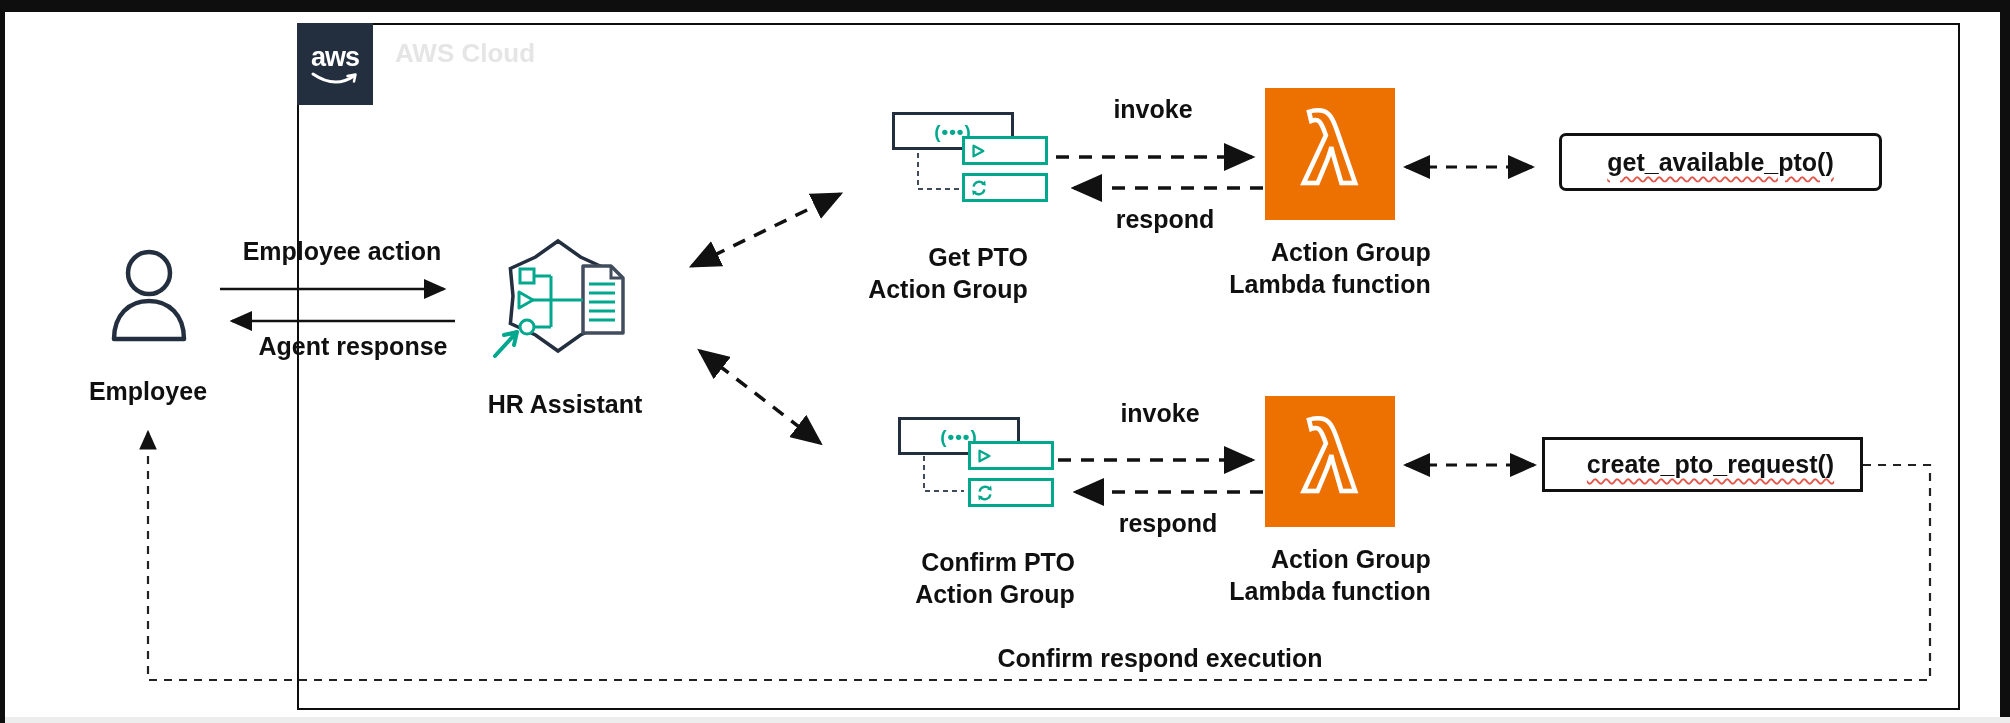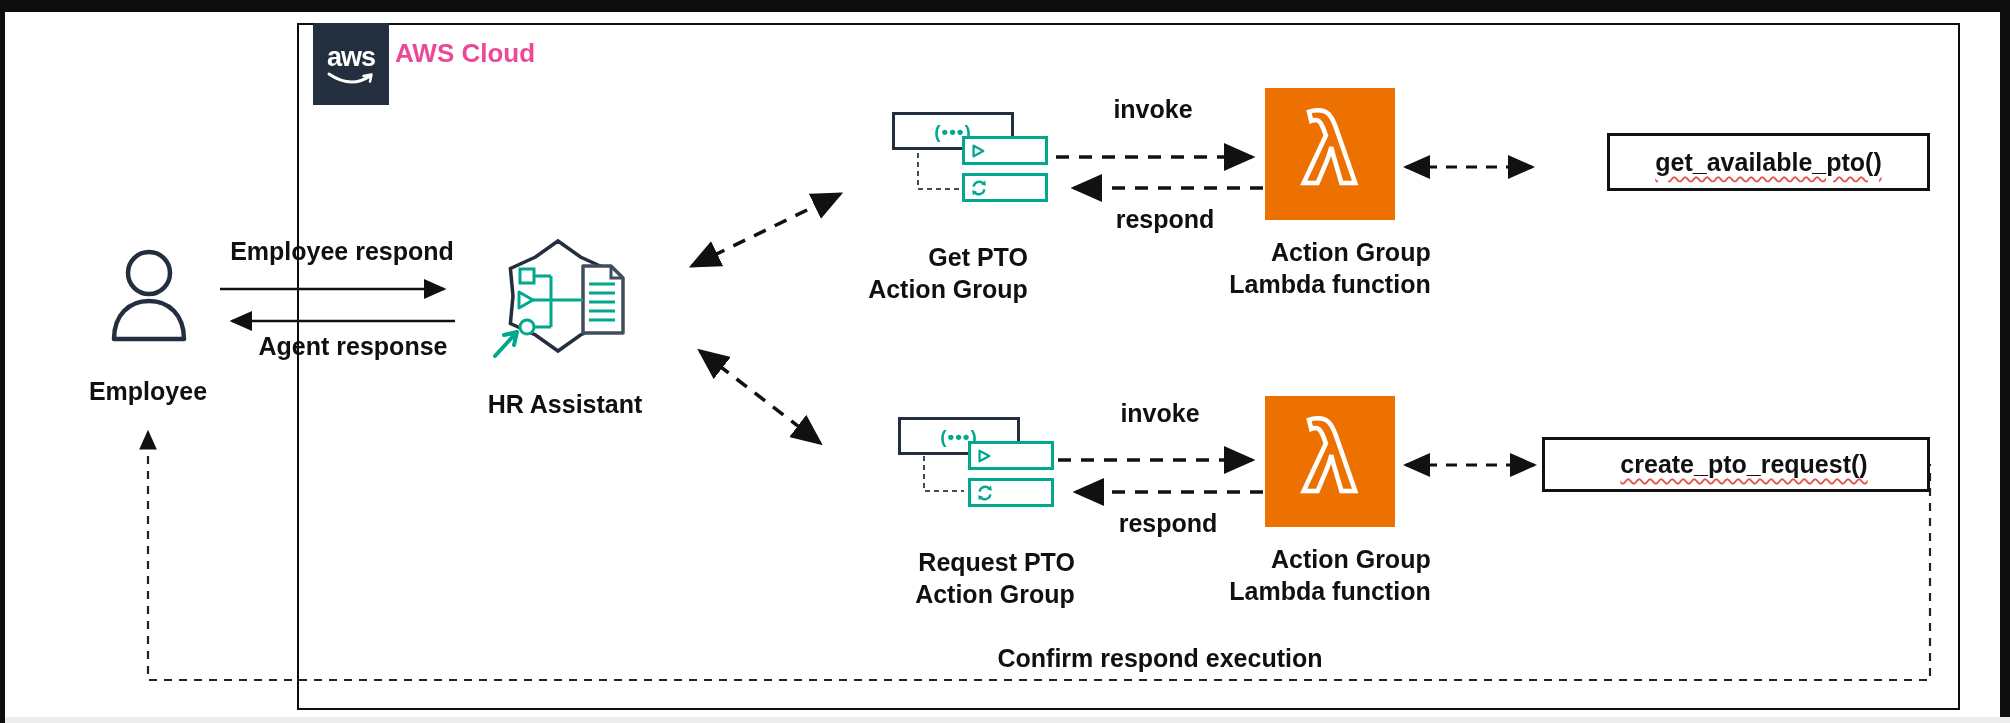--- a/index.html
+++ b/index.html
@@ -4,24 +4,24 @@
 <style>
   html,body{margin:0;padding:0;}
   body{
     width:2010px;height:723px;background:#0e0e0e;position:relative;overflow:hidden;
     font-family:"Liberation Sans", sans-serif;
   }
   .white-canvas{position:absolute;left:5px;top:12px;width:1995px;height:705px;background:#ffffff;}
   .bottom-strip{position:absolute;left:5px;top:717px;width:2005px;height:6px;background:#ededed;}
   .overlay{position:absolute;left:0;top:0;pointer-events:none;}
   .cloud-box{position:absolute;left:297px;top:23px;width:1663px;height:687px;border:2px solid #0d0d0d;box-sizing:border-box;}
-  .aws-logo{position:absolute;left:297px;top:23px;width:76px;height:82px;background:#232F3E;display:flex;flex-direction:column;align-items:center;justify-content:center;z-index:5;margin-left:16px;}
+  .aws-logo{position:absolute;left:297px;top:23px;width:76px;height:82px;background:#232F3E;display:flex;flex-direction:column;align-items:center;justify-content:center;z-index:5;}
   .aws-logo .aws-word{color:#fff;font-size:27px;font-weight:700;letter-spacing:-1px;line-height:1;margin-top:4px;}
   .lbl{position:absolute;transform:translateX(-50%);text-align:right;font-weight:700;font-size:25px;color:#101010;white-space:nowrap;line-height:1.26;z-index:6;}
-  .cloud-title{position:absolute;left:395px;top:38px;font-size:26px;font-weight:600;color:#ec4899;z-index:6;}
+  .cloud-title{position:absolute;left:395px;top:38px;font-size:26px;font-weight:600;color:#e5e5e5;z-index:6;}
   .lambda-sq{position:absolute;width:130px;background:#ED7100;display:flex;align-items:center;justify-content:center;z-index:4;}
   .lambda-glyph{font-size:96px;font-weight:700;color:#ED7100;-webkit-text-stroke:4.5px #ffffff;line-height:1;transform:translateY(-4px);}
   .fn-box{position:absolute;border:3px solid #111;background:#fff;box-sizing:border-box;display:flex;align-items:center;justify-content:center;z-index:4;}
   .fn-name{font-size:25px;font-weight:700;color:#111;
     text-decoration-line:underline;text-decoration-style:wavy;text-decoration-color:#e2574c;
     text-decoration-thickness:2px;text-underline-offset:5px;}
   .ag{position:absolute;width:170px;height:100px;z-index:4;}
   .ag .api-box{position:absolute;left:0;top:0;width:122px;height:38px;border:3px solid #232F3E;box-sizing:border-box;background:#fff;display:flex;align-items:center;justify-content:center;}
   .ag .api-glyph{color:#01A88D;font-size:19px;font-weight:700;letter-spacing:1px;line-height:1;}
   .ag .t-box{position:absolute;width:86px;height:29px;border:3px solid #01A88D;box-sizing:border-box;background:#fff;display:flex;align-items:center;}
@@ -75,21 +75,21 @@
   <path d="M918,153 L918,189 L959,189" stroke="#3f4b5b" stroke-width="2" stroke-dasharray="5 4" fill="none"></path>
   <path d="M924,456 L924,491 L964,491" stroke="#3f4b5b" stroke-width="2" stroke-dasharray="5 4" fill="none"></path>
 </svg>
 
 <svg class="overlay" style="left:103px;top:245px;" width="92" height="100">
   <circle cx="46" cy="28" r="21" stroke="#232F3E" stroke-width="4.5" fill="#fff"></circle>
   <path d="M11 94 C11 70 26 56 46 56 C66 56 81 70 81 94 Z" stroke="#232F3E" stroke-width="4.5" fill="#fff" stroke-linejoin="round"></path>
 </svg>
 <div class="lbl" style="left:148px;top:376px;">Employee</div>
 
-<div class="lbl" style="left:342px;top:236px;">Employee respond</div>
+<div class="lbl" style="left:342px;top:236px;">Employee action</div>
 <div class="lbl" style="left:353px;top:331px;">Agent response</div>
 
 <svg class="overlay" style="left:483px;top:228px;" width="170" height="145">
   <polygon points="75,13 97.5,29 122.6,40.5 120,68 122.6,95.5 97.5,107 75,123 52.5,107 27.4,95.5 30,68 27.4,40.5 52.5,29" fill="#ffffff" stroke="#232F3E" stroke-width="3.5" stroke-linejoin="miter"></polygon>
 
   <path d="M100,38 h28 l12,12 v55 h-40 z" fill="#ffffff" stroke="#414d5c" stroke-width="3.5" stroke-linejoin="round"></path>
   <path d="M128,38 v12 h12" fill="none" stroke="#414d5c" stroke-width="3"></path>
   <path d="M106,56 h26 M106,65 h26 M106,74 h26 M106,83 h26 M106,92 h26" stroke="#01A88D" stroke-width="3" fill="none"></path>
 
   <path d="M52,48 L68,48 M68,48 L68,99 M51,99 L68,99 M50,72 L100,72" stroke="#01A88D" stroke-width="3" fill="none"></path>
@@ -131,21 +131,21 @@
 <div class="lbl" style="left:1165px;top:204px;">respond</div>
 
 <div class="lambda-sq" style="left:1265px;top:88px;height:132px;">
   <span class="lambda-glyph">λ</span>
 </div>
 <div class="lbl" style="left:1330px;top:237px;">
   <div>Action Group</div>
   <div>Lambda function</div>
 </div>
 
-<div class="fn-box" style="left:1607px;top:133px;width:323px;height:58px;">
+<div class="fn-box" style="left:1559px;top:133px;width:323px;height:58px;border-radius:7px;">
   <span class="fn-name">get_available_pto()</span>
 </div>
 
 <div class="ag" style="left:898px;top:417px;">
   <div class="api-box">
     <span class="api-glyph">(•••)</span>
   </div>
   <div class="t-box play">
     <span class="icon-pad">
       <svg width="16" height="16" viewBox="0 0 18 18">
@@ -158,31 +158,31 @@
       <svg width="18" height="18" viewBox="0 0 20 20">
         <path d="M4,8.5 A6.5,6.5 0 0 1 15.5,5.5" fill="none" stroke="#01A88D" stroke-width="2.6"></path>
         <polygon points="16.8,1.8 17.5,7.5 12.5,6" fill="#01A88D"></polygon>
         <path d="M16,11.5 A6.5,6.5 0 0 1 4.5,14.5" fill="none" stroke="#01A88D" stroke-width="2.6"></path>
         <polygon points="3.2,18.2 2.5,12.5 7.5,14" fill="#01A88D"></polygon>
       </svg>
     </span>
   </div>
 </div>
 <div class="lbl" style="left:995px;top:547px;">
-  <div>Request PTO</div>
+  <div>Confirm PTO</div>
   <div>Action Group</div>
 </div>
 <div class="lbl" style="left:1160px;top:398px;">invoke</div>
 <div class="lbl" style="left:1168px;top:508px;">respond</div>
 
 <div class="lambda-sq" style="left:1265px;top:396px;height:131px;">
   <span class="lambda-glyph">λ</span>
 </div>
 <div class="lbl" style="left:1330px;top:544px;">
   <div>Action Group</div>
   <div>Lambda function</div>
 </div>
 
-<div class="fn-box" style="left:1542px;top:437px;width:388px;height:55px;padding-left:16px;">
+<div class="fn-box" style="left:1542px;top:437px;width:321px;height:55px;padding-left:16px;">
   <span class="fn-name">create_pto_request()</span>
 </div>
 
 <div class="lbl" style="left:1160px;top:643px;">Confirm respond execution</div>
 
 </body></html>

